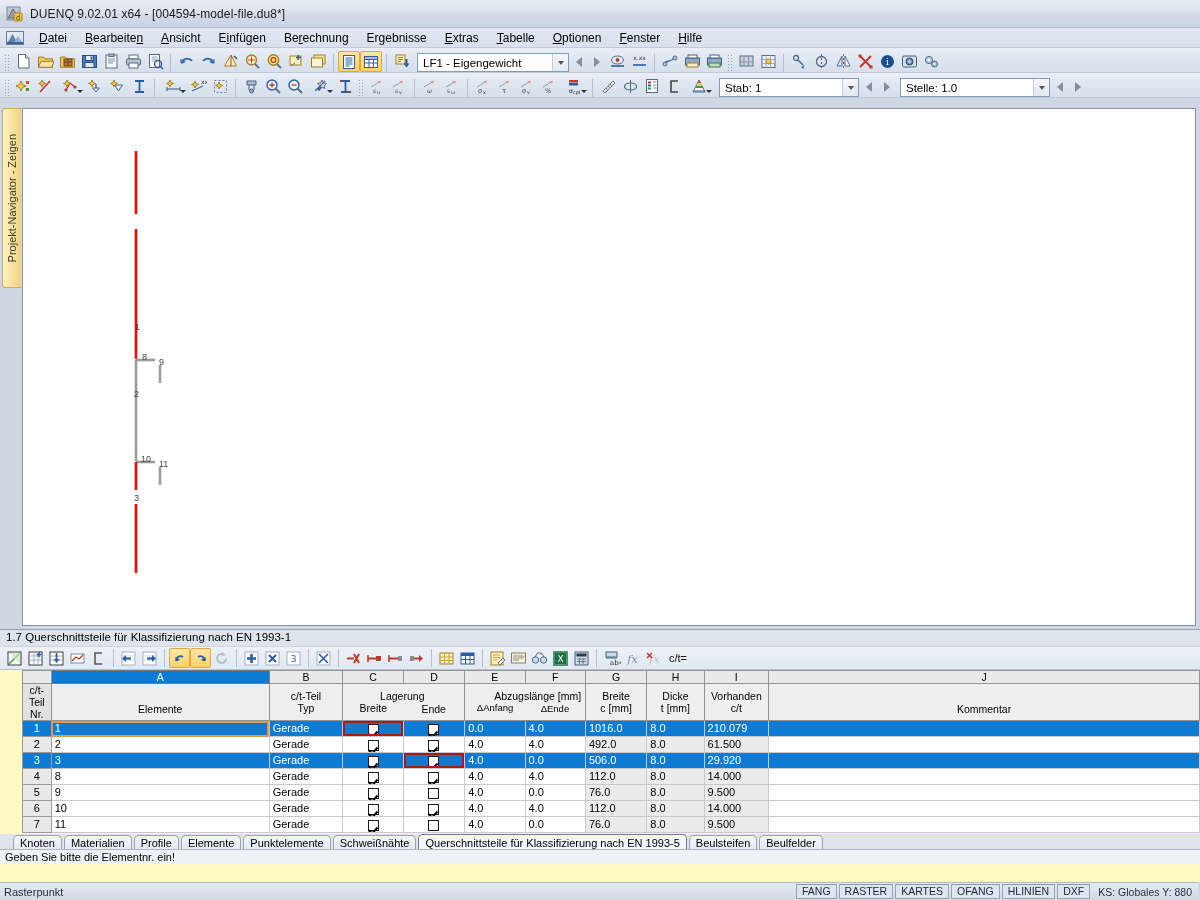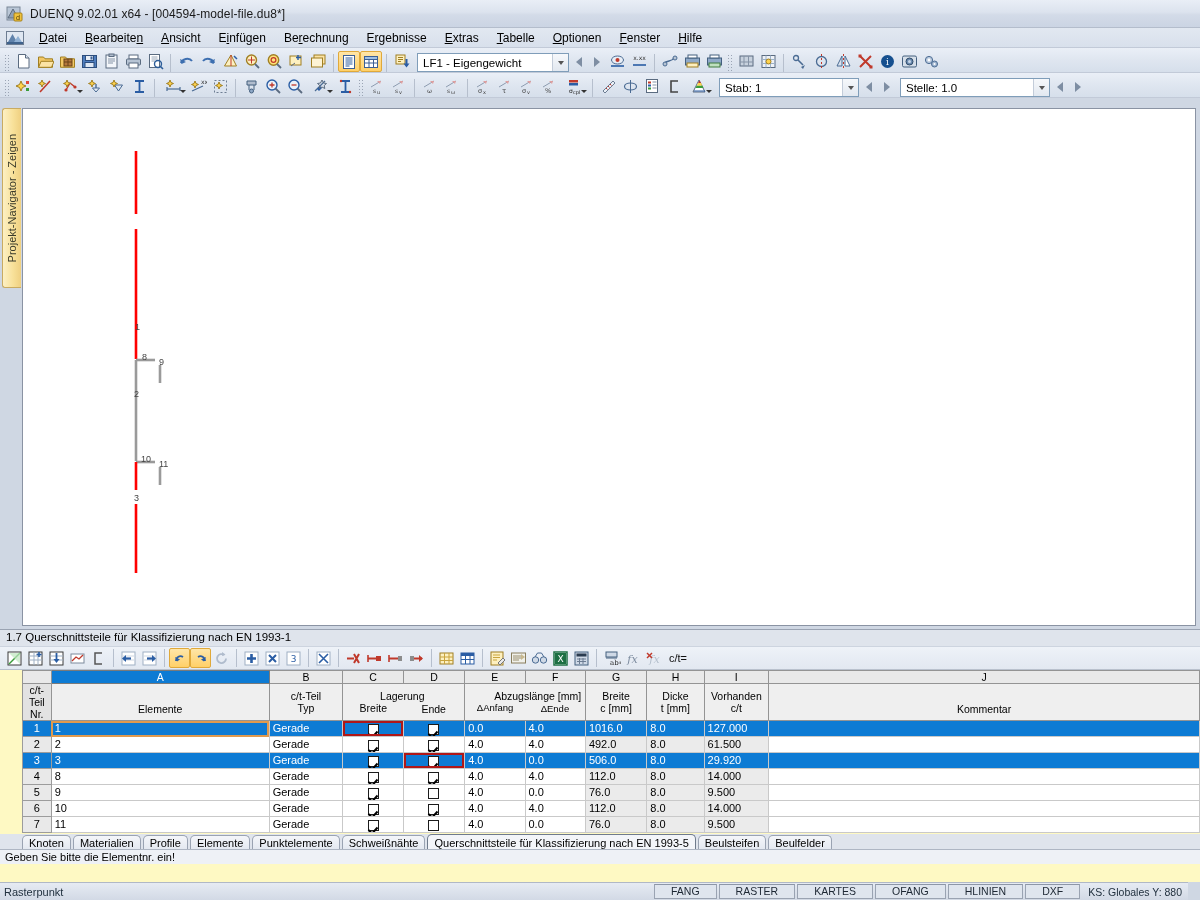--- a/index.html
+++ b/index.html
@@ -201,21 +201,21 @@
   }
   td.redbox { position:relative; }
   td.redbox::before {
     content:""; position:absolute; left:-1px; top:-1px; right:-1px; bottom:-1px;
     border:3px solid #b01717; pointer-events:none; z-index:4;
   }
 
   
   .tabstrip {
     position:absolute; left:0; right:0; bottom:32px; height:16px;
-    display:flex; align-items:flex-end; padding-left:22px;
+    display:flex; align-items:flex-end; padding-left:13px;
     background:#dfe4ec;
   }
   .btab {
     height:15px; padding:0 6px; font-size:11px; line-height:15px;
     background: linear-gradient(180deg,#f4f6fa,#e3e8f0);
     border:1px solid #9aa3b2; border-bottom:none;
     border-radius: 5px 5px 0 0; margin-right:2px; white-space:nowrap;
   }
   .btab.active {
     background:#f3f5f9; font-weight:normal;
@@ -223,30 +223,30 @@
     height:16px; line-height:16px;
   }
   .statusmsg {
     position:absolute; left:0; right:0; bottom:18px; height:15px;
     background:#eef1f6; border-top:1px solid #aeb6c3;
     font-size:11px; line-height:14px; padding-left:5px; color:#000;
   }
 
   
   .winstatus {
-    position:absolute; left:0; right:12px; bottom:0; height:18px;
+    position:absolute; left:0; right:2px; bottom:0; height:18px;
     background: linear-gradient(180deg,#e6ebf3 0%, #d2d9e5 100%);
     border-top:1px solid #b0b8c6;
     display:flex; align-items:center; font-size:11px;
   }
   .ws-left { padding-left:4px; color:#22313f; }
   .ws-panels { display:flex; align-items:center; margin-left:auto; }
   .ws-cell {
     border:1px solid #9aa3b2; border-top-color:#8d96a6;
-    height:15px; line-height:13px; padding:0 16px; margin-right:2px;
+    height:15px; line-height:13px; padding:0 5px; margin-right:2px;
     background:#dfe5ee; color:#1d2733; font-size:10.5px;
   }
   .ws-right { padding:0 6px; color:#22313f; font-size:10.5px; }
 </style>
 </head>
 <body>
 
 <div id="app">
 
   <div class="titlebar">
@@ -1115,21 +1115,21 @@
             <tr class="selrow">
               <td class="rownum">1</td>
               <td class="cellfocus">1</td>
               <td class="">Gerade</td>
               <td class="ctr redbox"><span class="chk on"></span></td>
               <td class="ctr"><span class="chk on"></span></td>
               <td class="num">0.0</td>
               <td class="num">4.0</td>
               <td class="num shade">1016.0</td>
               <td class="num shade">8.0</td>
-              <td class="num shade">127.000</td>
+              <td class="num shade">210.079</td>
               <td class=""></td>
             </tr>
             <tr>
               <td class="rownum">2</td>
               <td class="">2</td>
               <td class="">Gerade</td>
               <td class="ctr"><span class="chk on"></span></td>
               <td class="ctr"><span class="chk on"></span></td>
               <td class="num">4.0</td>
               <td class="num">4.0</td>

